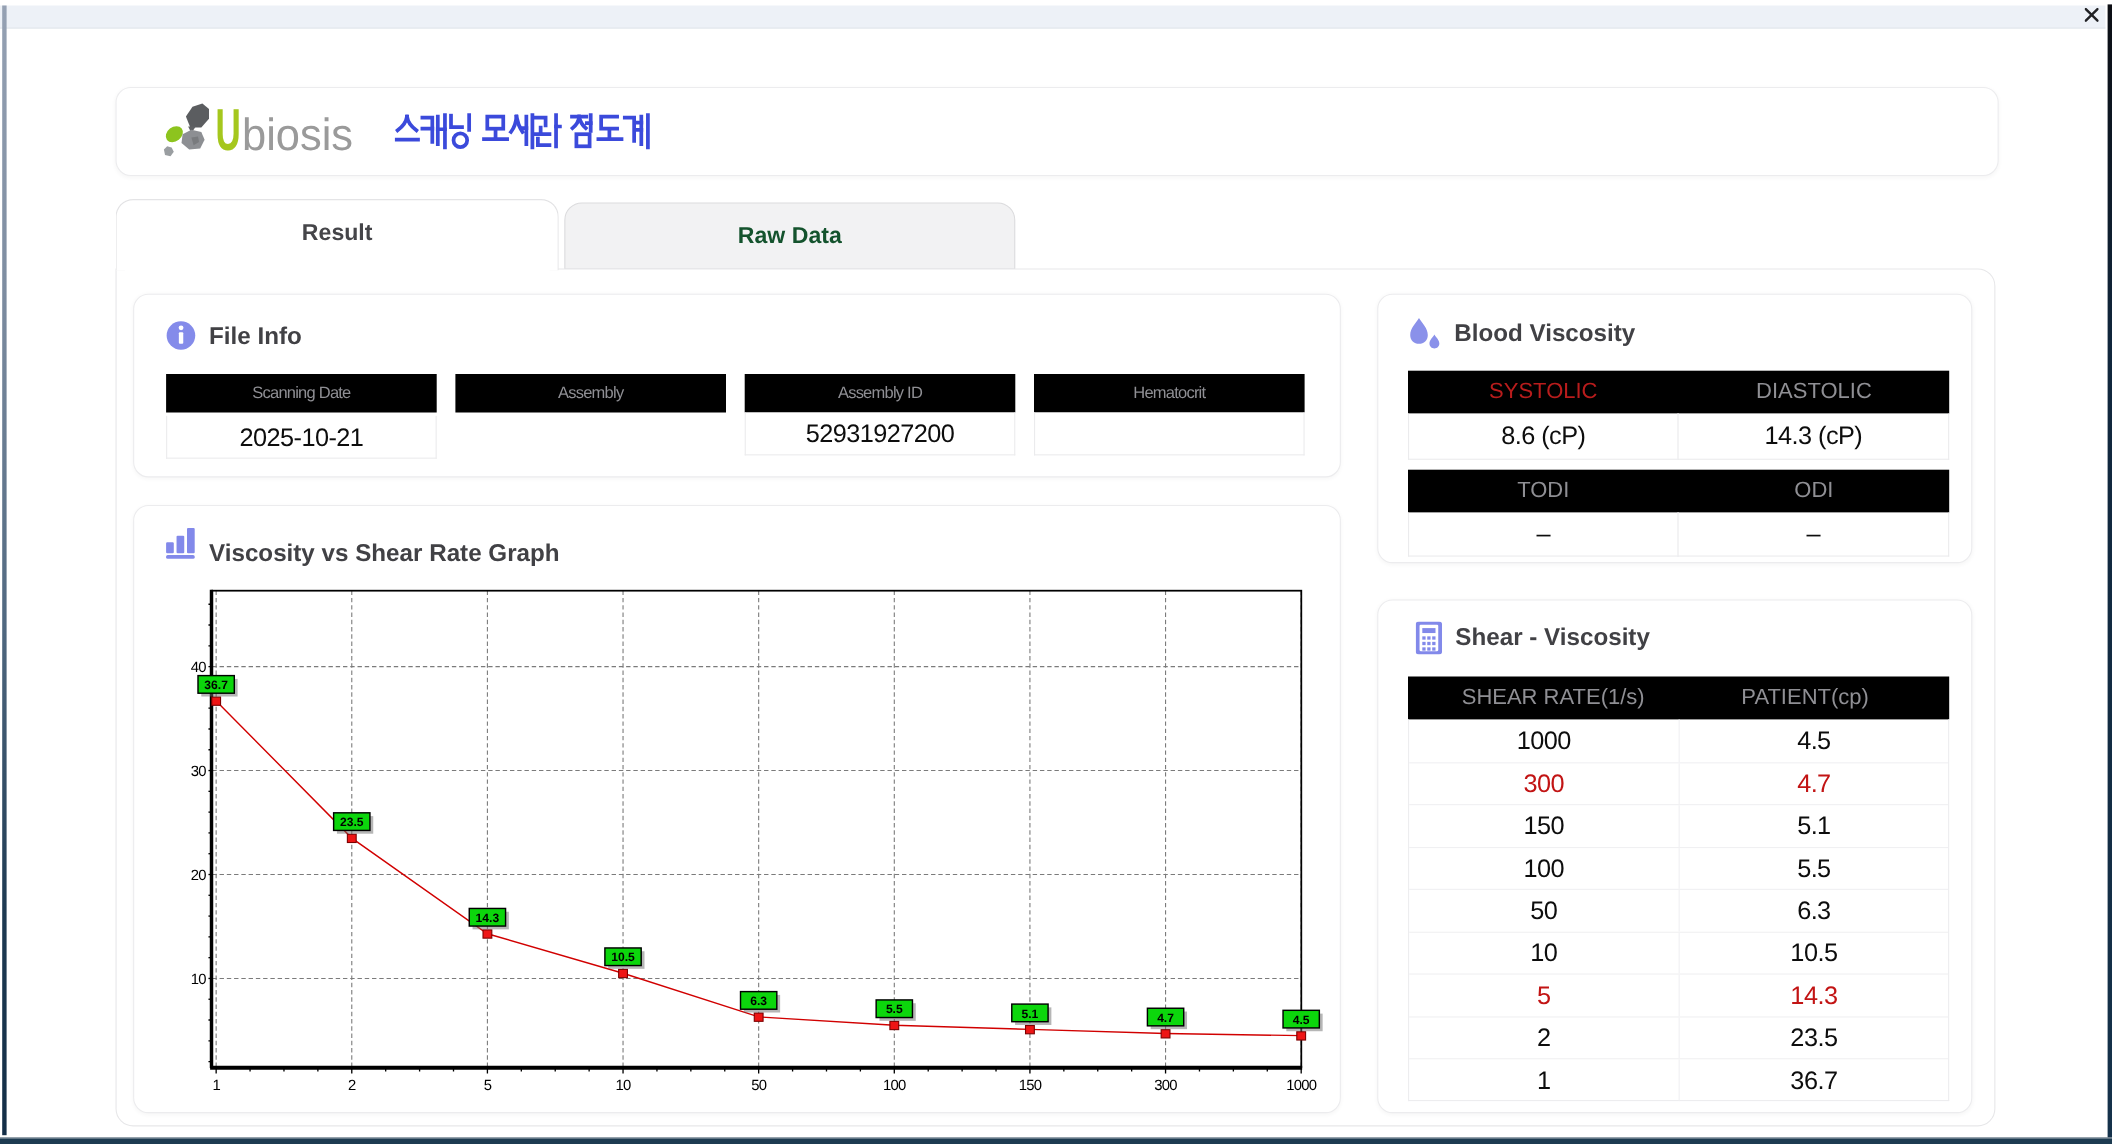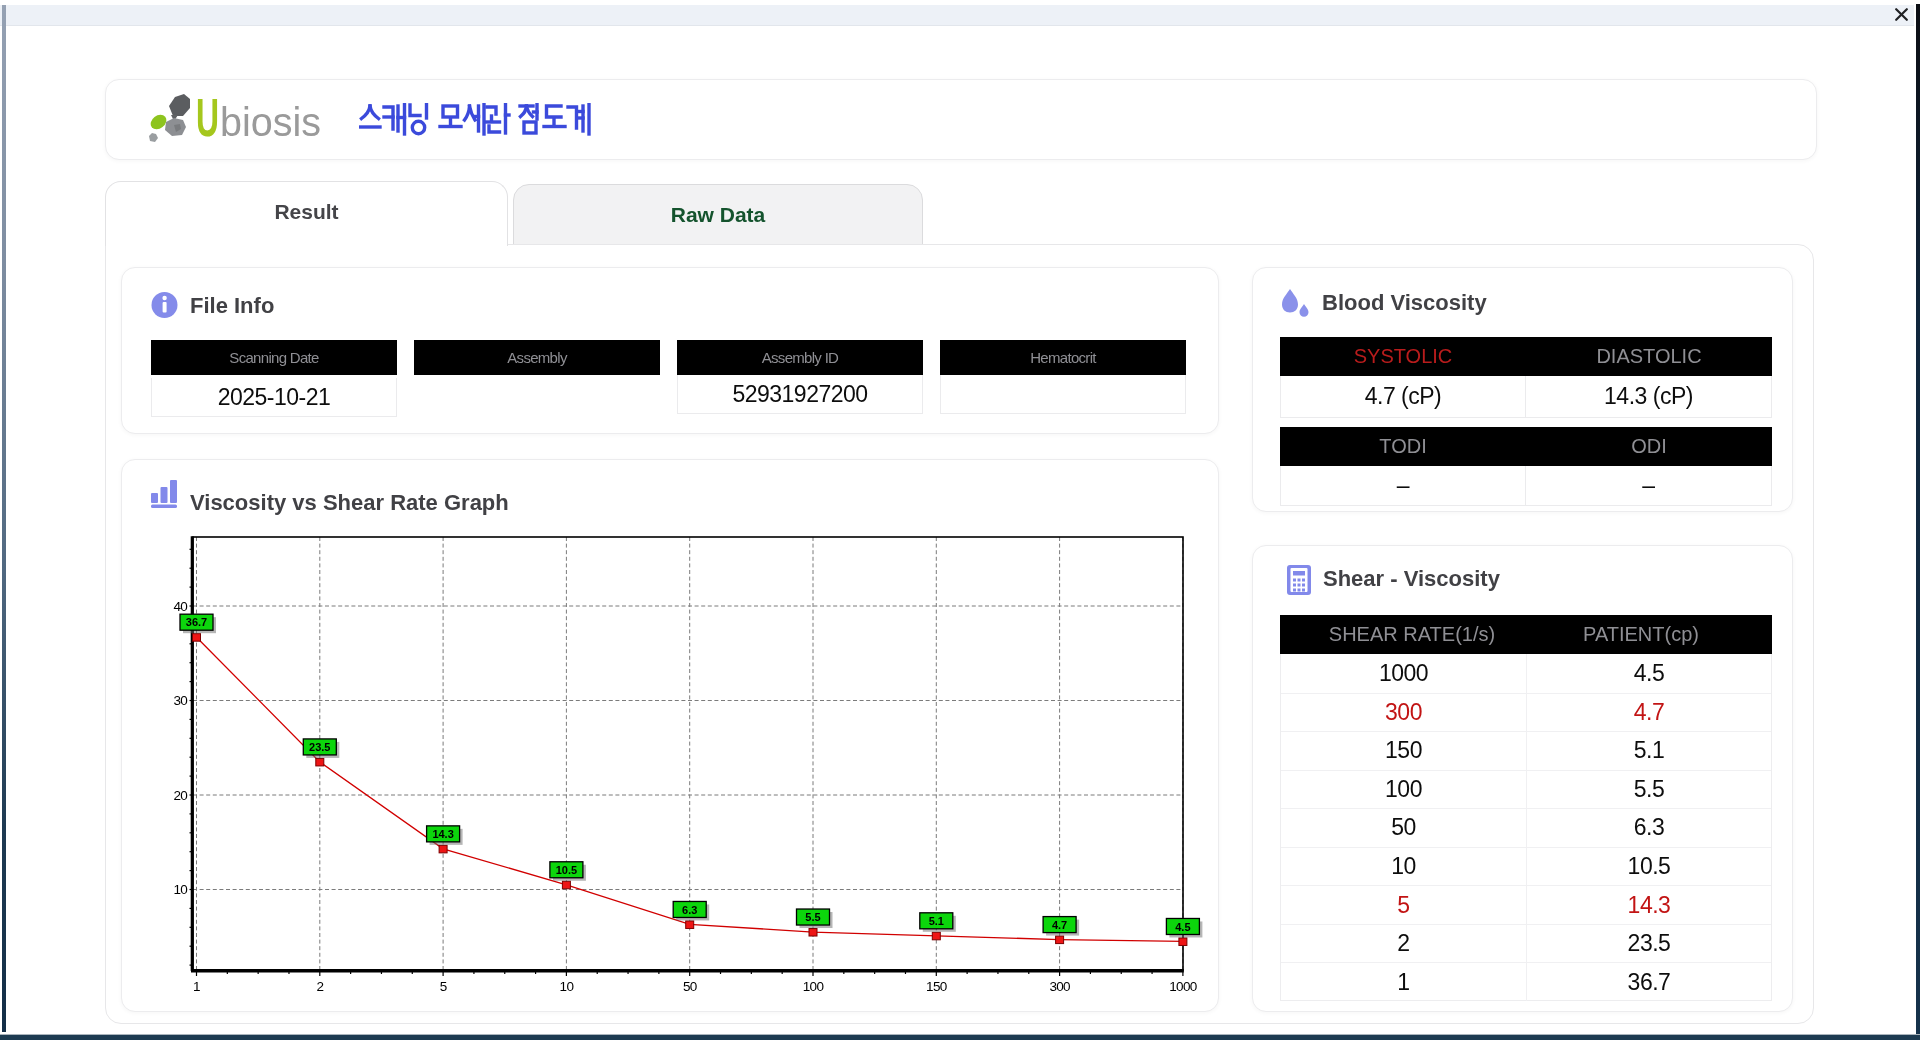--- a/index.html
+++ b/index.html
@@ -285,21 +285,21 @@
   <div class="abs" id="icon-drop" style="left:1281px;top:288px;">
     <svg width="30" height="32" viewBox="0 0 30 32" fill="#8a91ea">
       <path d="M9,1 C12,6 17,10 17,16.5 C17,21.5 13.4,24.5 9,24.5 C4.6,24.5 1,21.5 1,16.5 C1,10 6,6 9,1 Z"></path>
       <path d="M23,16 C24.6,18.8 27.5,21 27.5,24.3 C27.5,27 25.5,28.8 23,28.8 C20.5,28.8 18.5,27 18.5,24.3 C18.5,21 21.4,18.8 23,16 Z"></path>
     </svg>
   </div>
   <div class="sect-title" style="left:1322px;top:290px;">Blood Viscosity</div>
   <div class="ghead" style="left:1280px;top:337px;width:492px;height:39px;"></div>
   <div class="abs" style="left:1280px;top:337px;width:246px;height:39px;color:#b91c1c;font-size:20px;display:flex;align-items:center;justify-content:center;">SYSTOLIC</div>
   <div class="abs" style="left:1526px;top:337px;width:246px;height:39px;color:#8f8f94;font-size:20px;display:flex;align-items:center;justify-content:center;">DIASTOLIC</div>
-  <div class="gval" style="left:1280px;top:376px;width:246px;height:42px;">4.7 (cP)</div>
+  <div class="gval" style="left:1280px;top:376px;width:246px;height:42px;">8.6 (cP)</div>
   <div class="gval" style="left:1525px;top:376px;width:247px;height:42px;">14.3 (cP)</div>
   <div class="ghead" style="left:1280px;top:427px;width:492px;height:39px;"></div>
   <div class="abs" style="left:1280px;top:427px;width:246px;height:39px;color:#8f8f94;font-size:20px;display:flex;align-items:center;justify-content:center;">TODI</div>
   <div class="abs" style="left:1526px;top:427px;width:246px;height:39px;color:#8f8f94;font-size:20px;display:flex;align-items:center;justify-content:center;">ODI</div>
   <div class="gval" style="left:1280px;top:466px;width:246px;height:40px;">–</div>
   <div class="gval" style="left:1525px;top:466px;width:247px;height:40px;">–</div>
 
   <div class="card" style="left:1252px;top:545px;width:541px;height:467px;"></div>
   <div class="abs" id="icon-calc" style="left:1287px;top:565px;">
     <svg width="24" height="30" viewBox="0 0 24 30">

